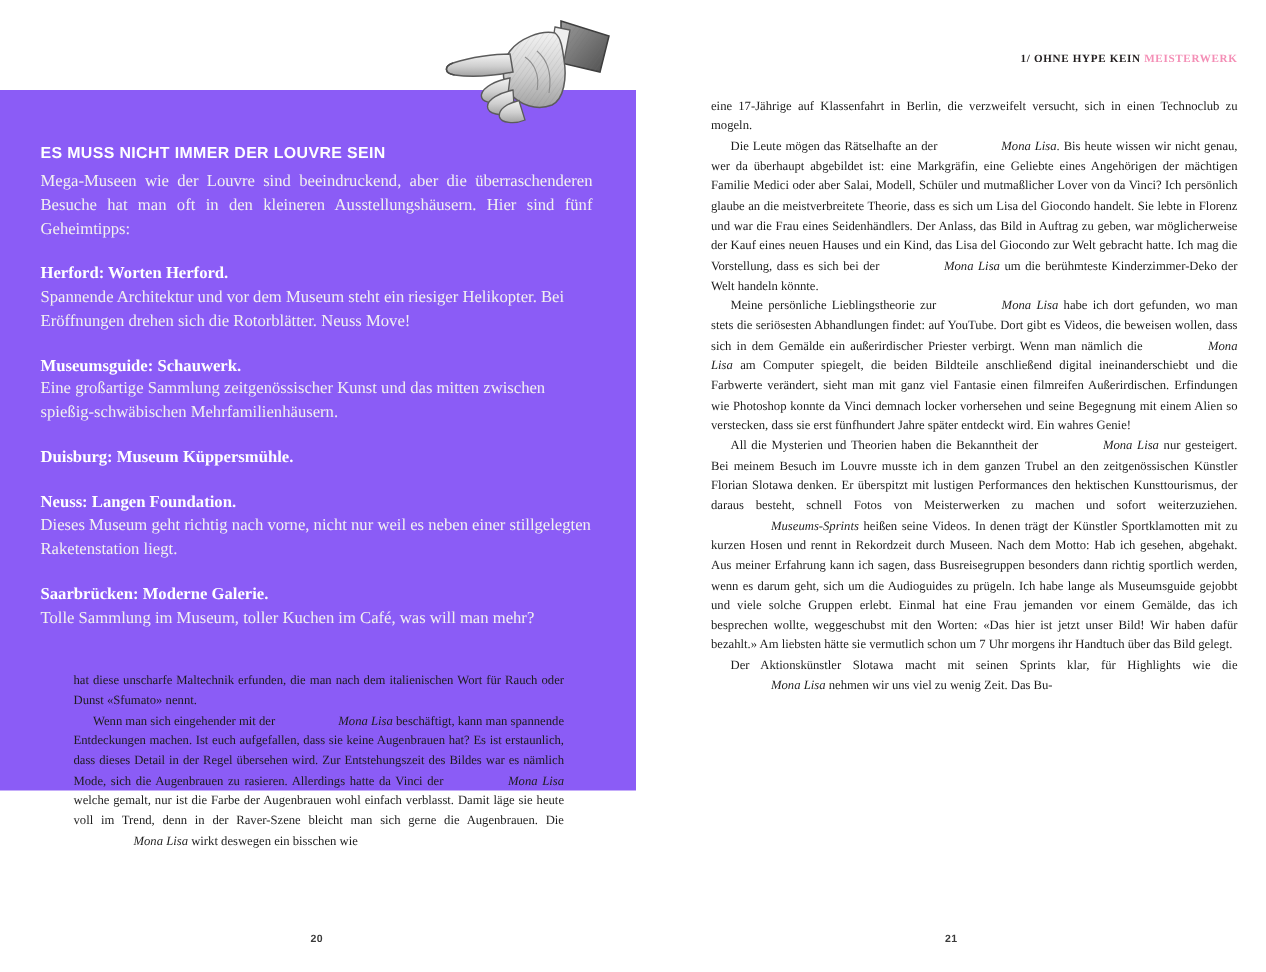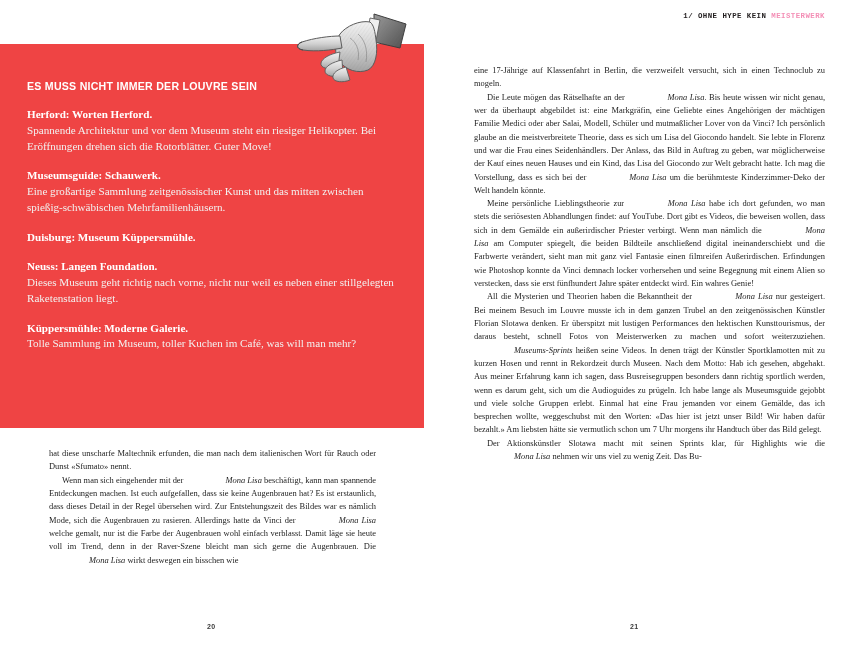--- a/index.html
+++ b/index.html
@@ -17,42 +17,42 @@
   }
   .spread {
     position: absolute;
     inset: 0;
     background: #ffffff;
   }
 
   
   .running-header {
     position: absolute;
-    top: 12px;
+    top: 34px;
     right: 19px;
-    font-family: Liberation Mono, monospace;
+    font-family: Liberation Serif, serif;
     font-weight: bold;
     font-size: 7.4px;
     letter-spacing: 0.45px;
     color: #231f20;
     white-space: nowrap;
     margin-left: 16px;
   }
   .running-header .accent {
     color: #f48fb6;
   }
 
   
   .callout {
     position: absolute;
     left: 0;
-    top: 44px;
+    top: 60px;
     width: 424px;
-    height: 384px;
-    background: #ef4444;
+    height: 467px;
+    background: #8b5cf6;
     box-sizing: border-box;
     padding: 36px 29px 0 27px;
   }
   .callout-title {
     font-family: "Liberation Sans", sans-serif;
     font-weight: bold;
     font-size: 10.6px;
     letter-spacing: 0.25px;
     color: #ffffff;
     margin: 0 0 5px 0;
@@ -141,38 +141,39 @@
 <div class="spread">
 
   <div class="running-header">
     <span>1/</span>
     <span>OHNE HYPE KEIN</span>
     <span class="accent">MEISTERWERK</span>
   </div>
 
   <div class="callout">
     <div class="callout-title">ES MUSS NICHT IMMER DER LOUVRE SEIN</div>
+    <p class="callout-intro">Mega-Museen wie der Louvre sind beeindruckend, aber die überraschenderen Besuche hat man oft in den kleineren Ausstellungshäusern. Hier sind fünf Geheimtipps:</p>
 
     <div class="tip">
       <div class="tip-name">Herford: Worten Herford.</div>
-      <div class="tip-desc">Spannende Architektur und vor dem Museum steht ein riesiger Helikopter. Bei Eröffnungen drehen sich die Rotorblätter. Guter Move!</div>
+      <div class="tip-desc">Spannende Architektur und vor dem Museum steht ein riesiger Helikopter. Bei Eröffnungen drehen sich die Rotorblätter. Neuss Move!</div>
     </div>
     <div class="tip">
       <div class="tip-name">Museumsguide: Schauwerk.</div>
       <div class="tip-desc">Eine großartige Sammlung zeitgenössischer Kunst und das mitten zwischen spießig-schwäbischen Mehrfamilienhäusern.</div>
     </div>
     <div class="tip">
       <div class="tip-name">Duisburg: Museum Küppersmühle.</div>
     </div>
     <div class="tip">
       <div class="tip-name">Neuss: Langen Foundation.</div>
       <div class="tip-desc">Dieses Museum geht richtig nach vorne, nicht nur weil es neben einer stillgelegten Raketenstation liegt.</div>
     </div>
     <div class="tip">
-      <div class="tip-name">Küppersmühle: Moderne Galerie.</div>
+      <div class="tip-name">Saarbrücken: Moderne Galerie.</div>
       <div class="tip-desc">Tolle Sammlung im Museum, toller Kuchen im Café, was will man mehr?</div>
     </div>
   </div>
 
   <div class="manicule">
     <svg viewBox="0 0 126 76" width="126" height="76" aria-hidden="true">
       <defs>
         <linearGradient id="skin" x1="0" y1="0" x2="0" y2="1">
           <stop offset="0%" stop-color="#f2f2f2"></stop>
           <stop offset="55%" stop-color="#cfcfcf"></stop>

